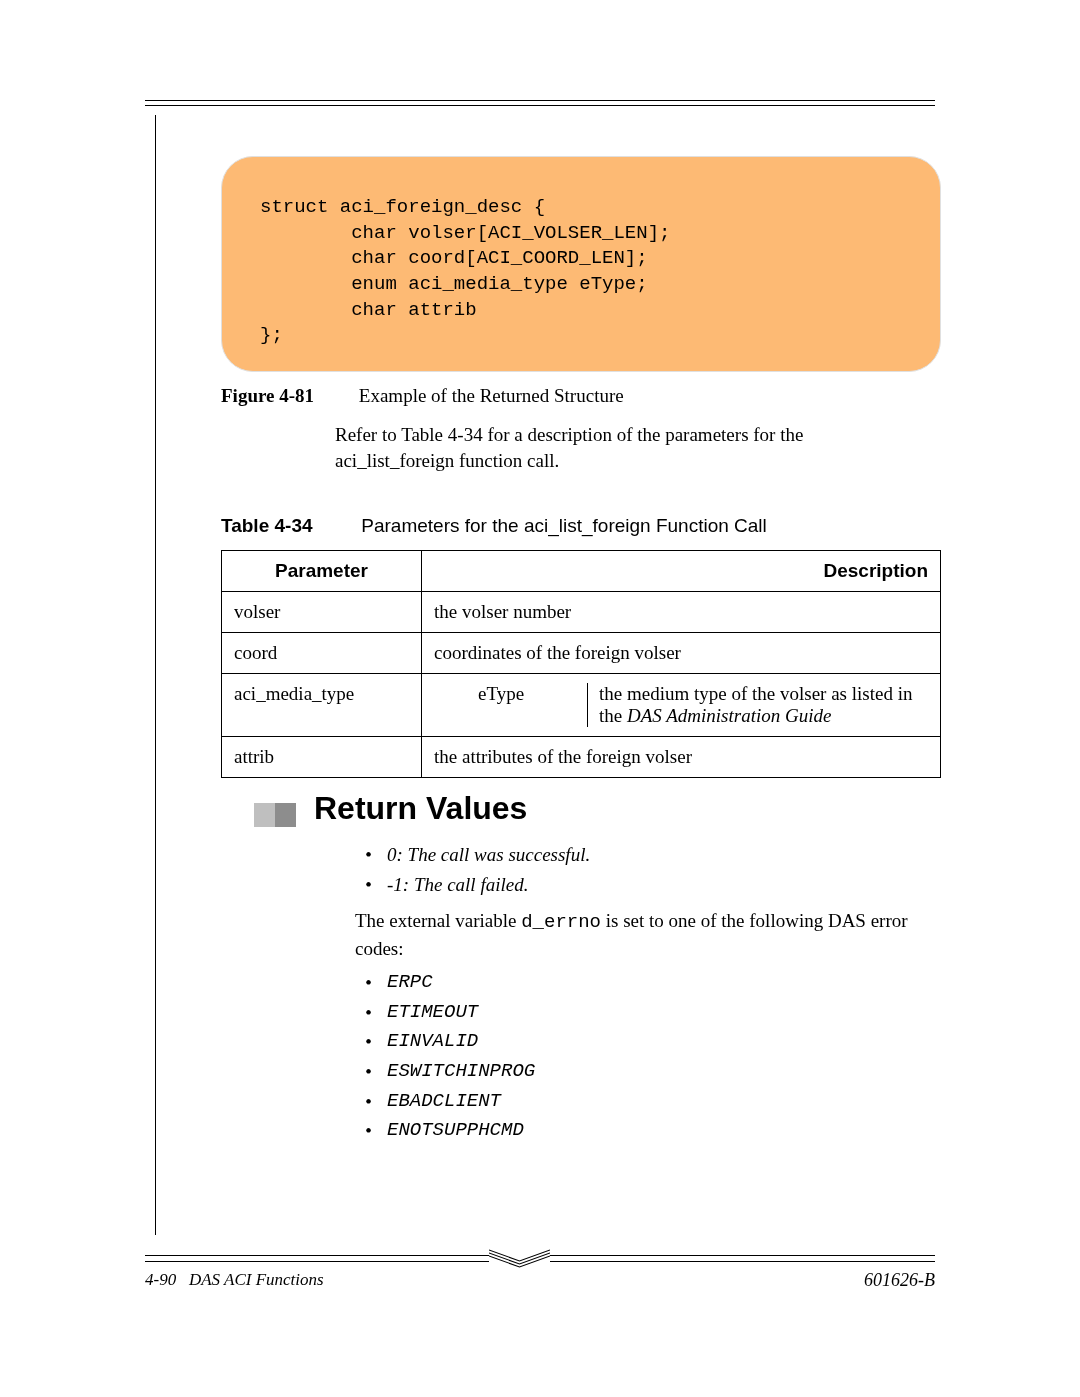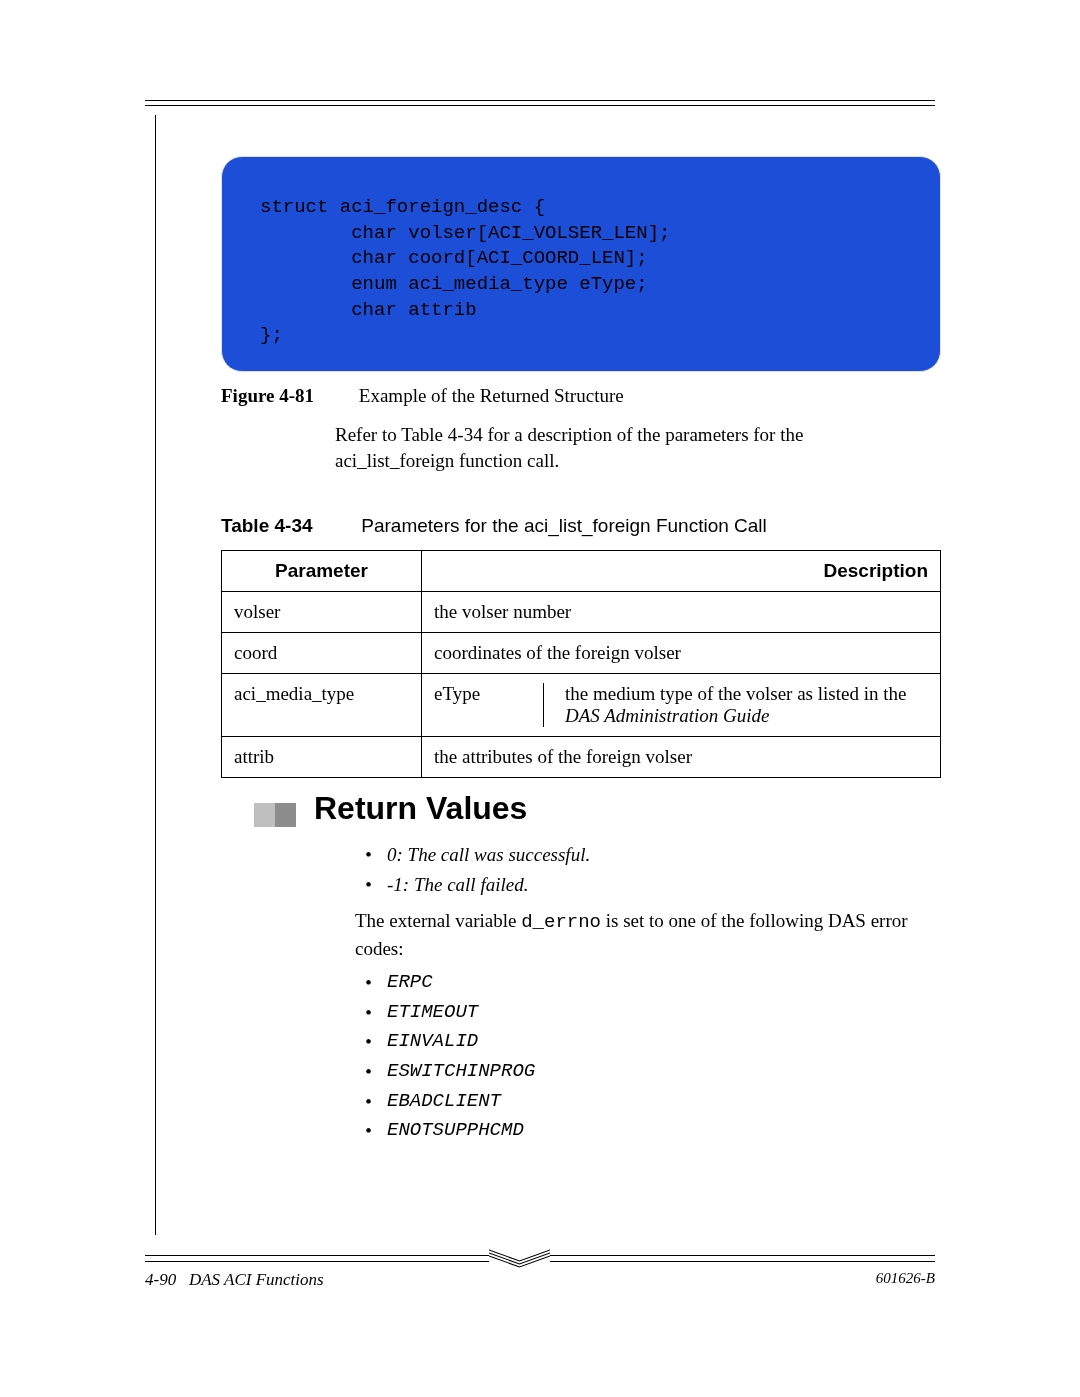--- a/index.html
+++ b/index.html
@@ -11,21 +11,21 @@
     position: absolute; left: 145px; right: 145px; top: 100px; height: 6px;
     border-top: 1px solid #000; border-bottom: 1px solid #000;
   }
 
   
   .vrule { position: absolute; left: 155px; top: 115px; width: 1px; height: 1120px; background: #000; }
 
   
   .codebox {
     position: absolute; left: 221px; top: 156px; width: 720px; height: 216px;
-    background: #1d4ed8; border-radius: 21px; border: 1px solid #e0e0e0;
+    background: #fdba74; border-radius: 32px; border: 1px solid #e0e0e0;
     padding: 38px 22px 40px 38px;
     font-family: "Courier New", Courier, monospace; font-size: 19px; line-height: 1.35;
     white-space: pre; color: #000;
   }
 
   
   .figcap { position: absolute; left: 221px; top: 385px; font-size: 19px; }
   .figcap .label { font-weight: bold; margin-right: 40px; }
   .figbody { position: absolute; left: 335px; top: 422px; width: 580px; font-size: 19px; line-height: 1.35; }
 
@@ -34,21 +34,21 @@
   .tabcap .label { font-weight: bold; font-family: Arial, Helvetica, sans-serif; margin-right: 44px; }
   .tabcap .text { font-family: Arial, Helvetica, sans-serif; }
 
   
   .ptable { position: absolute; left: 221px; top: 550px; width: 720px; border-collapse: collapse; }
   .ptable th, .ptable td { border: 1px solid #000; border-left: none; border-right: none; padding: 9px 12px; vertical-align: top; font-size: 19px; }
   .ptable th { font-family: Arial, Helvetica, sans-serif; font-weight: bold; }
   .ptable { border-left: 1px solid #000; border-right: 1px solid #000; }
   .ptable th:nth-child(1), .ptable td:nth-child(1) { width: 200px; border-right: 1px solid #000; }
   .ptable th:nth-child(2) { text-align: right; }
-  .subcell { display: flex; gap: 11px; }
+  .subcell { display: flex; gap: 1px; margin-left: 44px; }
   .subcell .sc1 { width: 110px; border-right: 1px solid #000; padding-right: 10px; margin-right: 10px; }
   .subcell .sc2 { flex: 1; }
   .ital { font-style: italic; }
 
   
   .rvhead { position: absolute; left: 254px; top: 790px; display: flex; align-items: flex-end; gap: 18px; }
   .rvmark {
     width: 42px; height: 24px;
     background: linear-gradient(to right, #bfbfbf 0 50%, #8d8d8d 50% 100%);
   }
@@ -72,21 +72,21 @@
   .foot-rule {
     position: absolute; left: 145px; right: 145px; top: 1255px; height: 10px;
   }
   .foot-rule .dl { height: 7px; border-top: 1px solid #000; border-bottom: 1px solid #000; width: 344px; float: left; }
   .foot-rule .dr { height: 7px; border-top: 1px solid #000; border-bottom: 1px solid #000; width: 385px; float: right; }
   .foot-rule .mid { position: absolute; left: 344px; right: 385px; top: -6px; height: 20px; }
   .foot-rule svg { width: 100%; height: 100%; }
 
   .foot-left { position: absolute; left: 145px; top: 1270px; font-size: 17px; font-style: italic; }
   .foot-left span.strong { font-style: italic; }
-  .foot-right { position: absolute; right: 145px; top: 1270px; font-size: 15px; font-style: italic; }
+  .foot-right { position: absolute; right: 145px; top: 1270px; font-size: 18px; font-style: italic; }
 </style>
 </head>
 <body>
 
 <div class="page">
   <div class="top-rule"></div>
   <div class="vrule"></div>
 
   <div class="codebox">struct aci_foreign_desc {
         char volser[ACI_VOLSER_LEN];

